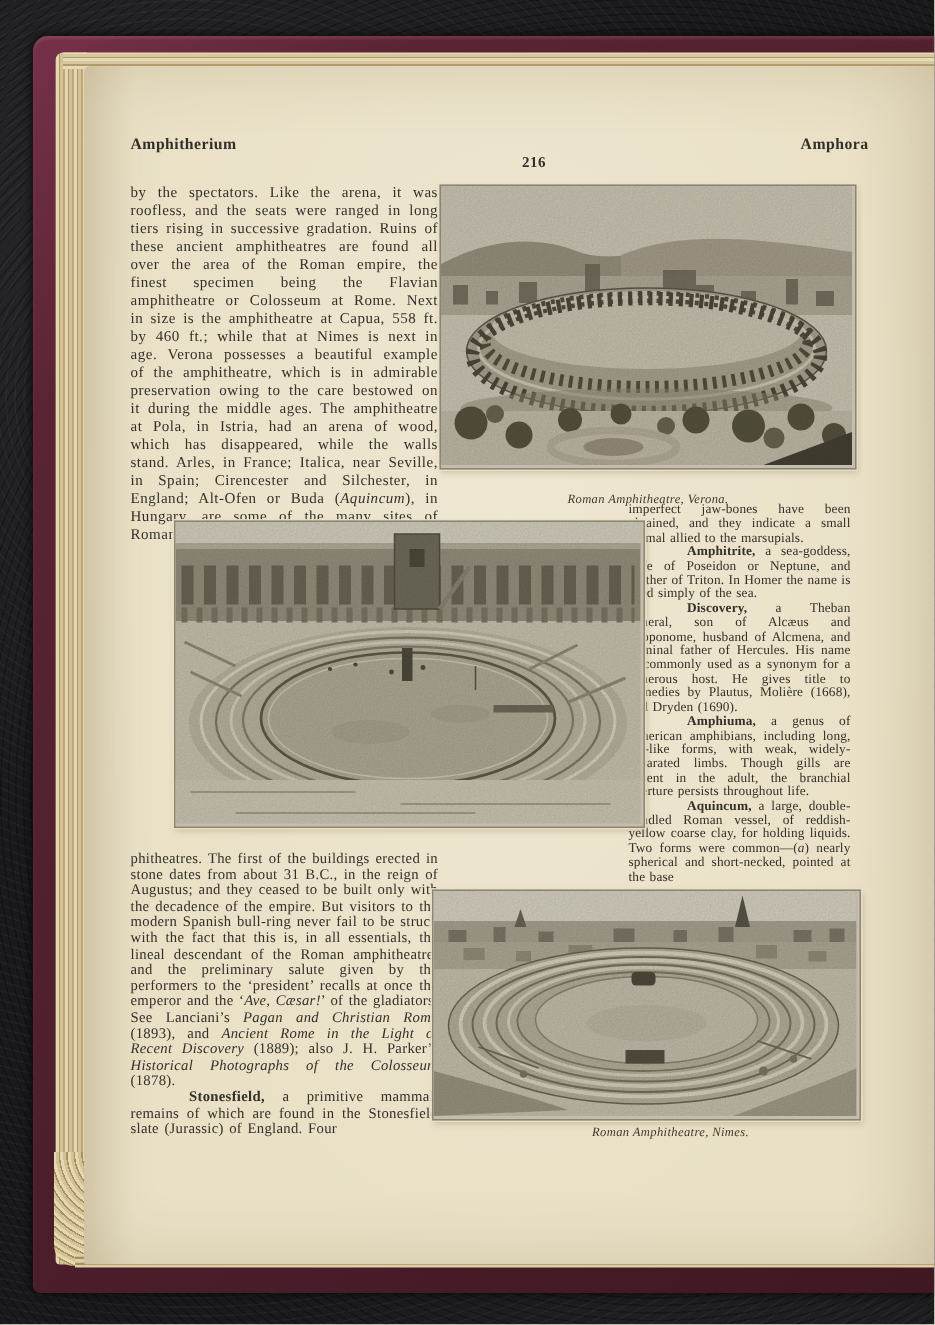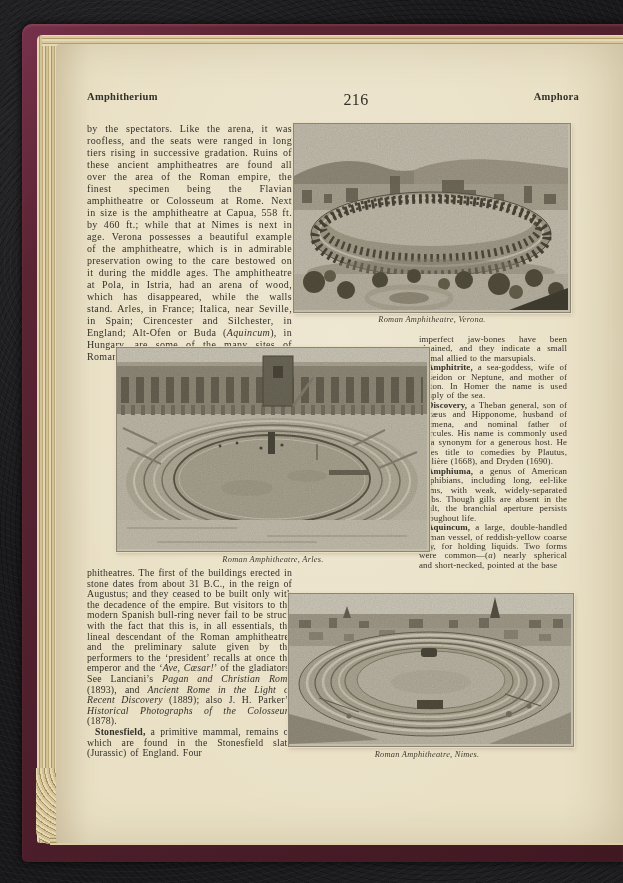--- a/index.html
+++ b/index.html
@@ -32,40 +32,40 @@
   .page{position:absolute;left:56px;top:44px;width:567px;height:799px;
     background:
       linear-gradient(90deg, rgba(125,98,50,.12), rgba(125,98,50,0) 34px),
       linear-gradient(270deg, rgba(125,98,50,.07), rgba(125,98,50,0) 60px),
       radial-gradient(ellipse at 50% 38%, rgba(255,255,255,.22), transparent 75%),
       var(--page,#e9e0c5);
     box-shadow:inset 0 0 46px rgba(118,94,52,.20);
     border-radius:4px 0 0 2px;color:var(--ink,#33302a);}
   .runhead{position:absolute;top:47px;font-weight:bold;font-size:10.5px;letter-spacing:.3px;}
   .rh-left{left:31px;}
-  .rh-num{left:270px;width:60px;text-align:center;font-weight:normal;font-size:16px;}
+  .rh-num{left:270px;width:60px;text-align:center;font-weight:bold;font-size:10px;margin-top:12px;}
   .rh-right{right:44px;}
   .col{position:absolute;text-align:justify;}
   .col p{margin:0;}
   .col .indent{text-indent:8px;}
   .col-left-top{left:31px;top:79px;width:205px;font-size:10px;line-height:12px;letter-spacing:.35px;word-spacing:1.6px;}
   .col-right{left:363px;top:291px;width:148px;font-size:8.9px;line-height:9.4px;letter-spacing:.1px;word-spacing:.6px;}
   .col-left-bottom{left:31px;top:524px;width:205px;font-size:9.8px;line-height:10.6px;letter-spacing:.2px;word-spacing:1px;}
-  .seg-b{font-weight:bold;}
+  .seg-b{font-weight:bold;padding-left:31px;}
   .seg-i{font-style:italic;}
   .photo{position:absolute;border:1px solid #8d8573;background:var(--photo-base,#c4bdab);
     box-shadow:0 0 0 1px rgba(233,224,197,.9), 1px 2px 4px rgba(110,90,55,.25);}
   .photo svg{display:block;}
   .ph-verona{left:237px;top:79px;width:276px;height:188px;}
   .ph-arles{left:60px;top:303px;width:312px;height:203px;}
   .ph-nimes{left:232px;top:549px;width:284px;height:152px;}
   .caption{position:absolute;text-align:center;font-style:italic;font-size:8.4px;letter-spacing:.25px;color:#3e382d;}
-  .cap-verona{left:237px;top:271px;width:278px;}
+  .cap-verona{left:237px;top:284px;width:278px;}
   .cap-arles{left:60px;top:511px;width:314px;}
-  .cap-nimes{left:228px;top:706px;width:286px;}
+  .cap-nimes{left:248px;top:706px;width:286px;}
 </style>
 </head>
 <body>
 
 <div class="stage">
   <div class="cover"></div>
   <div class="edge-left"></div>
   <div class="edge-top"></div>
   <div class="edge-fan"></div>
   <div class="edge-bottom"></div>
@@ -174,21 +174,20 @@
           <circle cx="165" cy="97" r="1.6" fill="#4f4a3c"></circle>
         <circle cx="120" cy="95" r="1.4" fill="#4f4a3c"></circle>
           <circle cx="103" cy="98" r="1.4" fill="#4f4a3c"></circle>
         <line x1="200" y1="96" x2="200" y2="112" stroke="#5a5546" stroke-width="1"></line>
         <path d="M0,172 L310,172 L310,201 L0,201 Z" fill="#cdc7b4"></path>
         <path d="M10,180 H120 M150,188 H290 M40,194 H200" stroke="#a59e8a" stroke-width="1.2"></path>
         <path d="M6,80 L40,96 M10,100 L44,116 M268,82 L236,98 M300,104 L262,120" stroke="#8f8977" stroke-width="2"></path>
         <rect width="310" height="201" filter="url(#ga)" opacity=".14"></rect>
       </svg>
     </div>
-    <div class="caption cap-arles">Roman Amphitheatre, Arles.</div>
 
     <div class="col col-left-bottom">
       <p><span>phitheatres. The first of the buildings erected in stone dates from about 31 B.C., in the reign of Augustus; and they ceased to be built only with the decadence of the empire. But visitors to the modern Spanish bull-ring never fail to be struck with the fact that this is, in all essentials, the lineal descendant of the Roman amphitheatre; and the preliminary salute given by the performers to the ‘president’ recalls at once the emperor and the ‘</span><span class="seg-i">Ave, Cæsar!</span><span>’ of the gladiators. See Lanciani’s </span><span class="seg-i">Pagan and Christian Rome</span><span> (1893), and </span><span class="seg-i">Ancient Rome in the Light of Recent Discovery</span><span> (1889); also J. H. Parker’s </span><span class="seg-i">Historical Photographs of the Colosseum</span><span> (1878).</span></p>
       <p class="indent"><span class="seg-b">Stonesfield,</span><span> a primitive mammal, remains of which are found in the Stonesfield slate (Jurassic) of England. Four</span></p>
     </div>
 
     <div class="photo ph-nimes">
       <svg width="282" height="150" viewBox="0 0 282 150">
         <defs>
           <filter id="gn">

